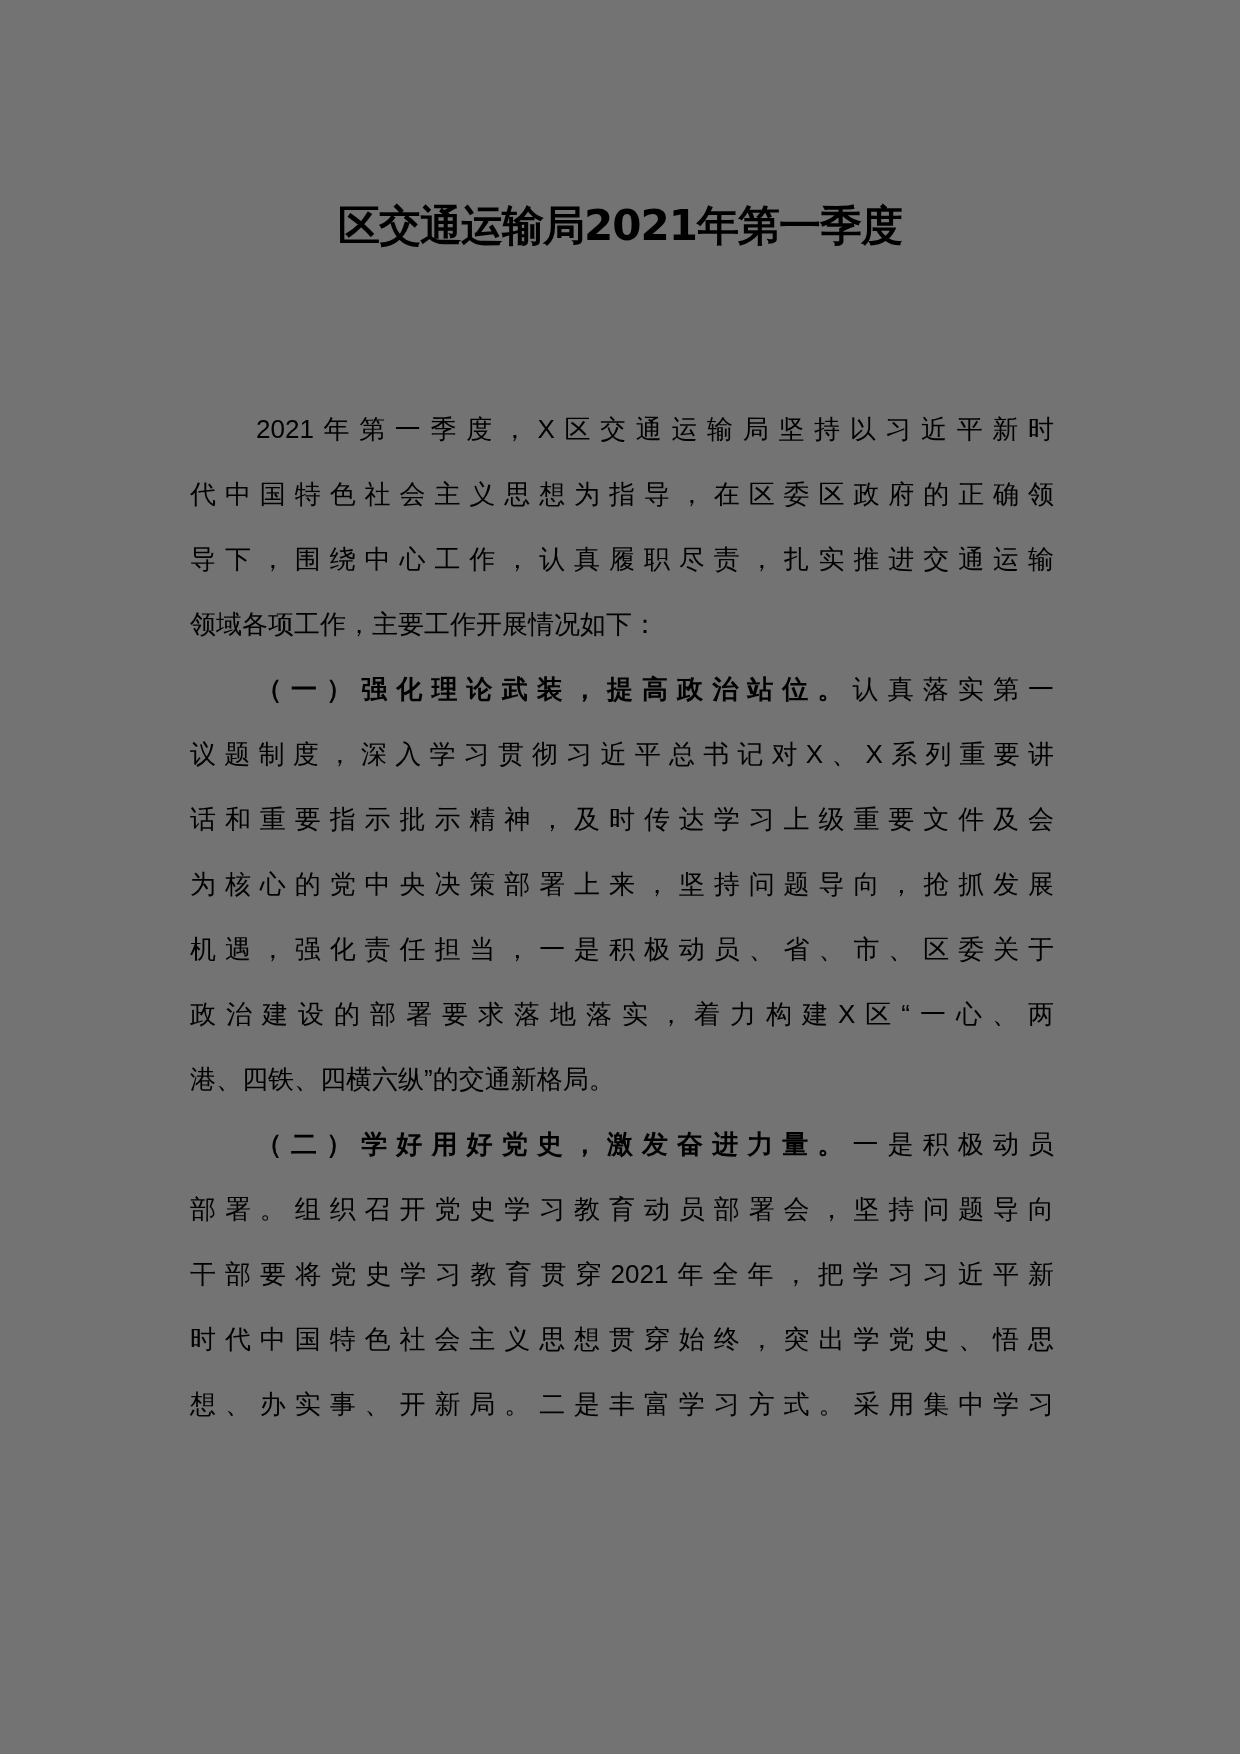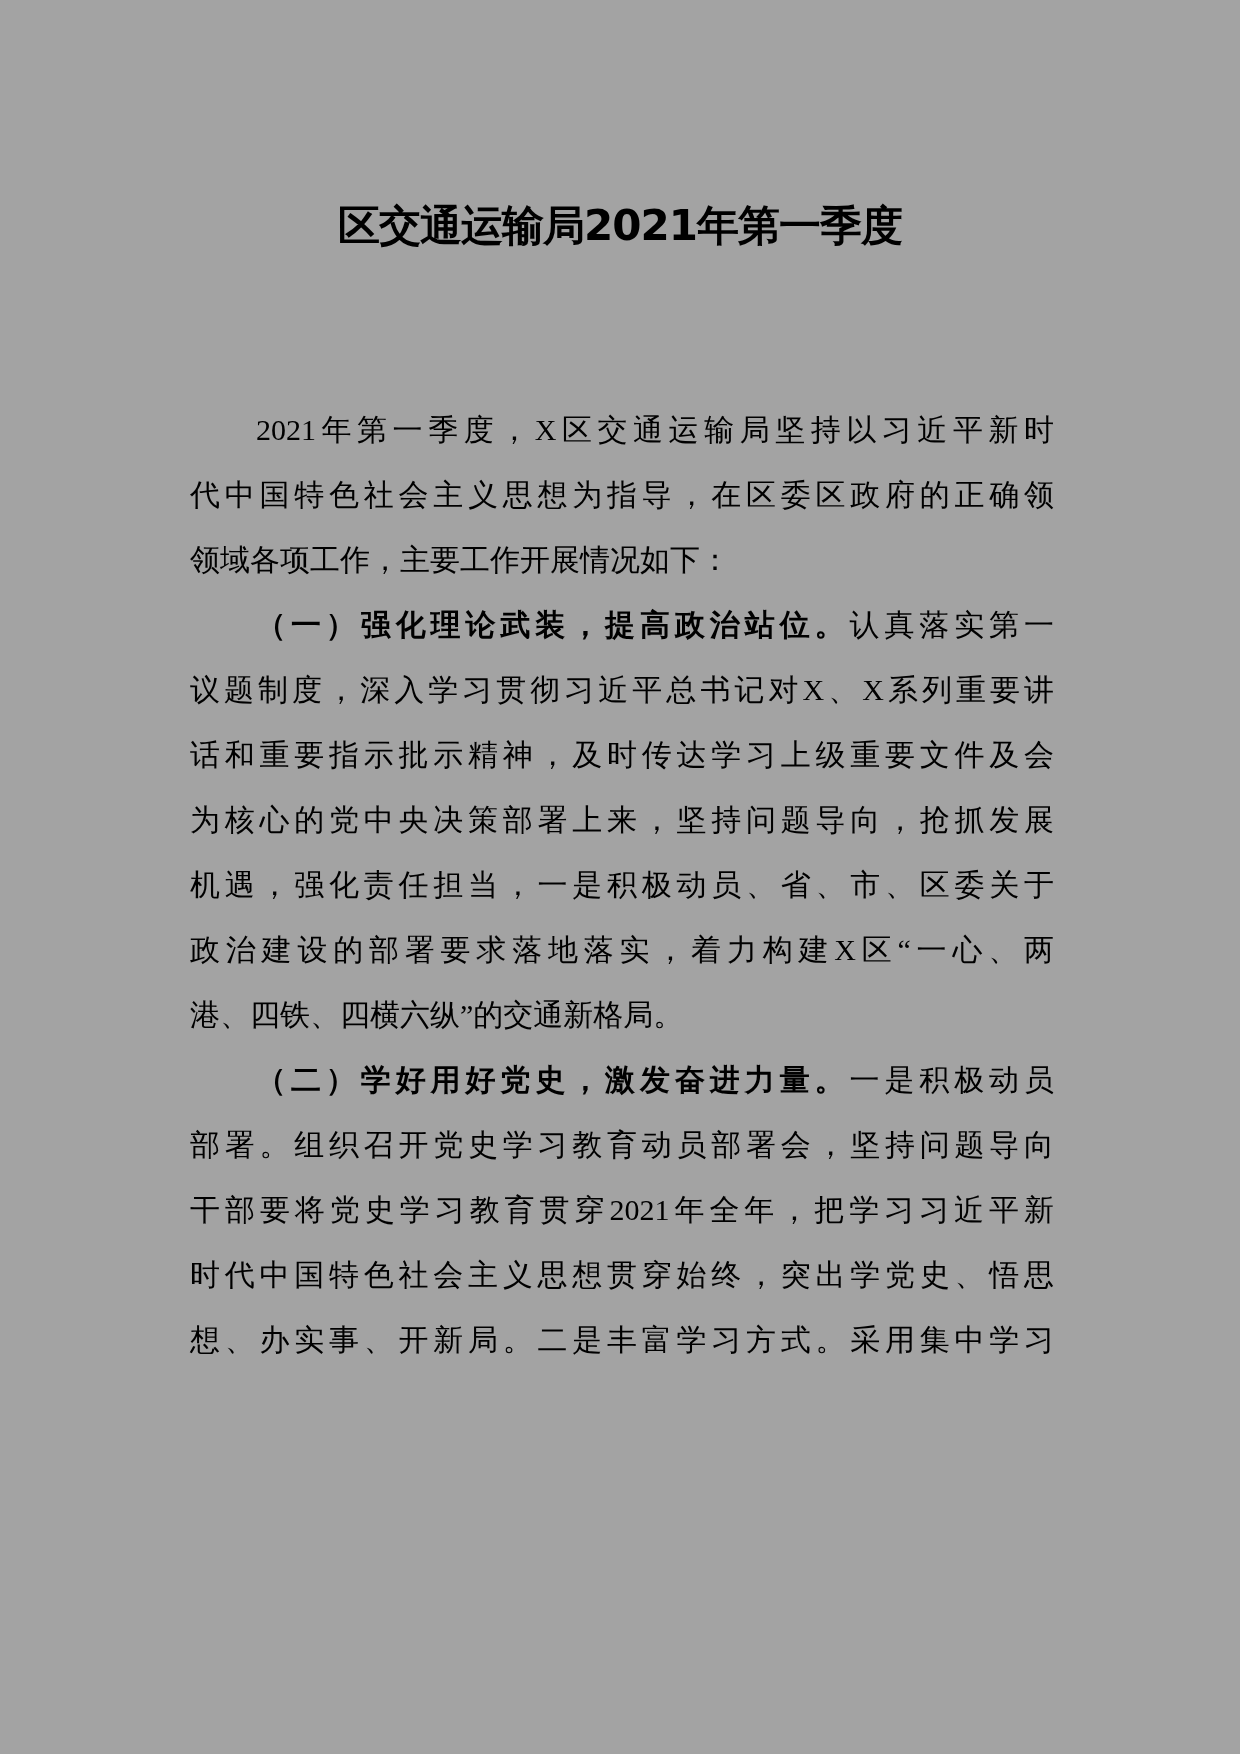--- a/index.html
+++ b/index.html
@@ -13,21 +13,21 @@
       position: relative;
       overflow: hidden;
       color: #000000;
     }
     .page {
       position: absolute;
       left: 0;
       top: 0;
       width: 1240px;
       height: 1754px;
-      background: #a3a3a3;
+      background: #737373;
     }
     .title-block {
       position: absolute;
       left: 0;
       top: 196px;
       width: 1240px;
       text-align: center;
     }
     .title-line {
       font-family: "DejaVu Sans", "Liberation Sans", sans-serif;
@@ -38,22 +38,22 @@
       letter-spacing: -1px;
       white-space: nowrap;
     }
     .body-block {
       position: absolute;
       left: 190px;
       top: 397px;
       width: 864px;
     }
     .line {
-      font-family: Liberation Serif, serif;
-      font-size: 30px;
+      font-family: Liberation Sans, sans-serif;
+      font-size: 26px;
       line-height: 65px;
       height: 65px;
       white-space: nowrap;
       text-align: justify;
       text-align-last: justify;
       overflow: visible;
     }
     .line.last {
       text-align-last: left;
     }
@@ -70,20 +70,21 @@
 <div class="page">
 
   <div class="title-block">
     <div class="title-line">区交通运输局2021年第一季度</div>
   </div>
 
   <div class="body-block">
 
     <div class="line indent">2021年第一季度，X区交通运输局坚持以习近平新时</div>
     <div class="line">代中国特色社会主义思想为指导，在区委区政府的正确领</div>
+    <div class="line">导下，围绕中心工作，认真履职尽责，扎实推进交通运输</div>
     <div class="line last">领域各项工作，主要工作开展情况如下：</div>
 
 
     <div class="line indent"><span class="bold">（一）强化理论武装，提高政治站位。</span><span>认真落实第一</span></div>
     <div class="line">议题制度，深入学习贯彻习近平总书记对X、X系列重要讲</div>
     <div class="line">话和重要指示批示精神，及时传达学习上级重要文件及会</div>
     <div class="line">为核心的党中央决策部署上来，坚持问题导向，抢抓发展</div>
     <div class="line">机遇，强化责任担当，一是积极动员、省、市、区委关于</div>
     <div class="line">政治建设的部署要求落地落实，着力构建X区“一心、两</div>
     <div class="line last">港、四铁、四横六纵”的交通新格局。</div>

